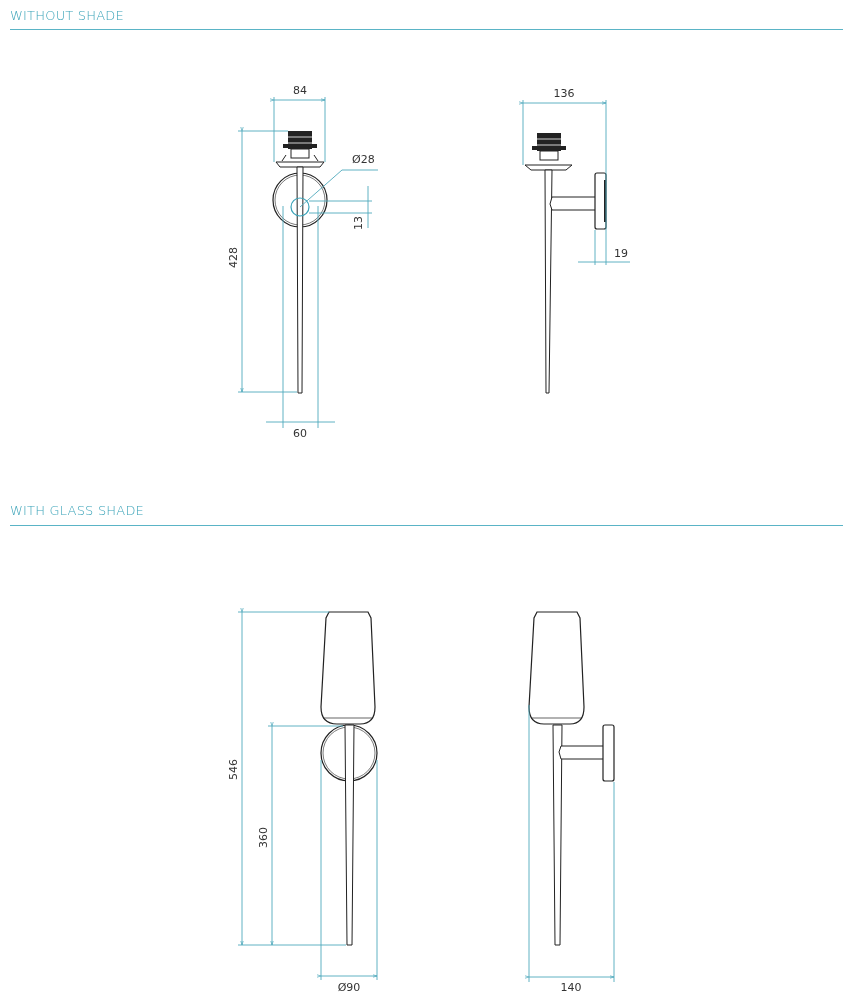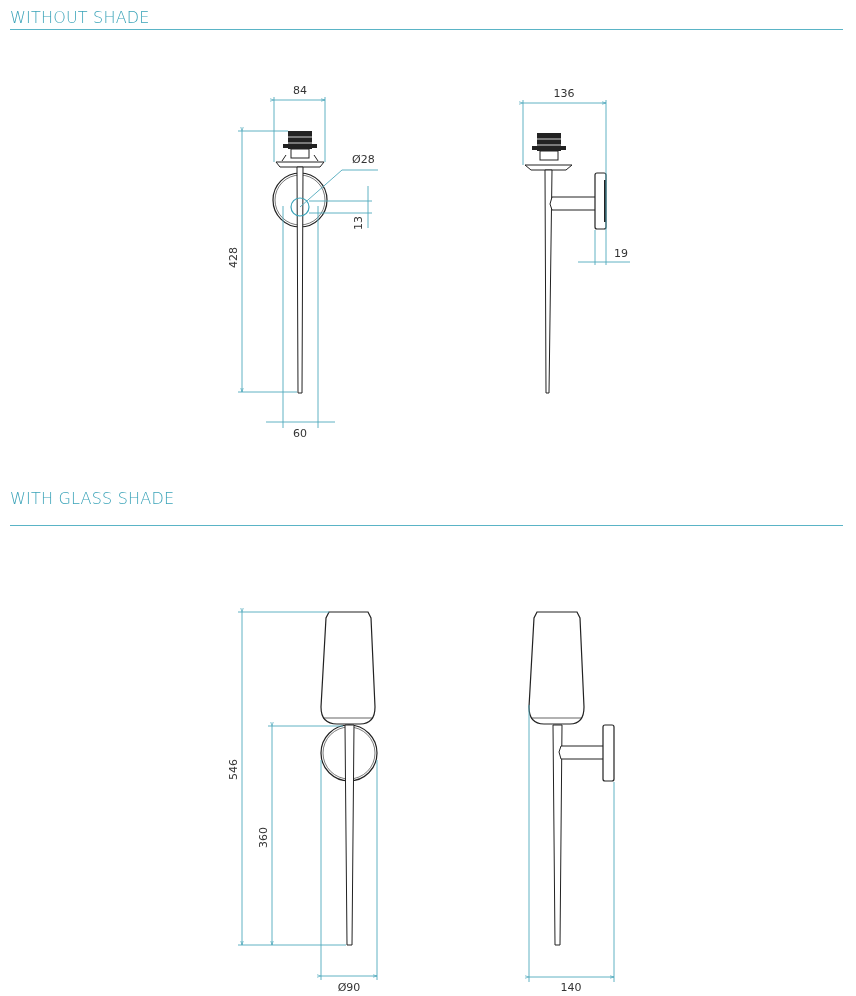--- a/index.html
+++ b/index.html
@@ -1,28 +1,28 @@
 <!DOCTYPE html>
 <html><head>
   <meta charset="utf-8">
   <style>
     html, body { margin: 0; padding: 0; background: #ffffff; }
     body { width: 856px; height: 996px; position: relative; overflow: hidden; font-family: "Liberation Sans", sans-serif; }
-    .section-title { position: absolute; left: 10px; font-size: 16px; color: #3aa3b8; letter-spacing: 0.2px; font-family: "DejaVu Sans", sans-serif; font-weight: 300; }
+    .section-title { position: absolute; left: 10px; font-size: 13px; color: #3aa3b8; letter-spacing: 0.2px; font-family: "DejaVu Sans", sans-serif; font-weight: 300; }
     .section-rule { position: absolute; left: 10px; width: 833px; height: 1px; background: #5ab4c6; }
     svg.drawing { position: absolute; left: 0; top: 0; }
     .dim-text { font-family: "DejaVu Sans", sans-serif; font-size: 11px; fill: #333; }
   </style>
 </head>
 <body>
 
 <div class="section-title" style="top:8px;">WITHOUT SHADE</div>
 <div class="section-rule" style="top:29px;"></div>
 
-<div class="section-title" style="top:489px;">WITH GLASS SHADE</div>
+<div class="section-title" style="top:503px;">WITH GLASS SHADE</div>
 <div class="section-rule" style="top:525px;"></div>
 
 <svg class="drawing" width="856" height="996" viewBox="0 0 856 996">
   <defs>
     <marker id="arr" markerWidth="6" markerHeight="6" refX="5" refY="3" orient="auto">
       <path d="M0,1.5 L5,3 L0,4.5" fill="none" stroke="#4fa9bc" stroke-width="0.8"></path>
     </marker>
   </defs>
 
   <g>

